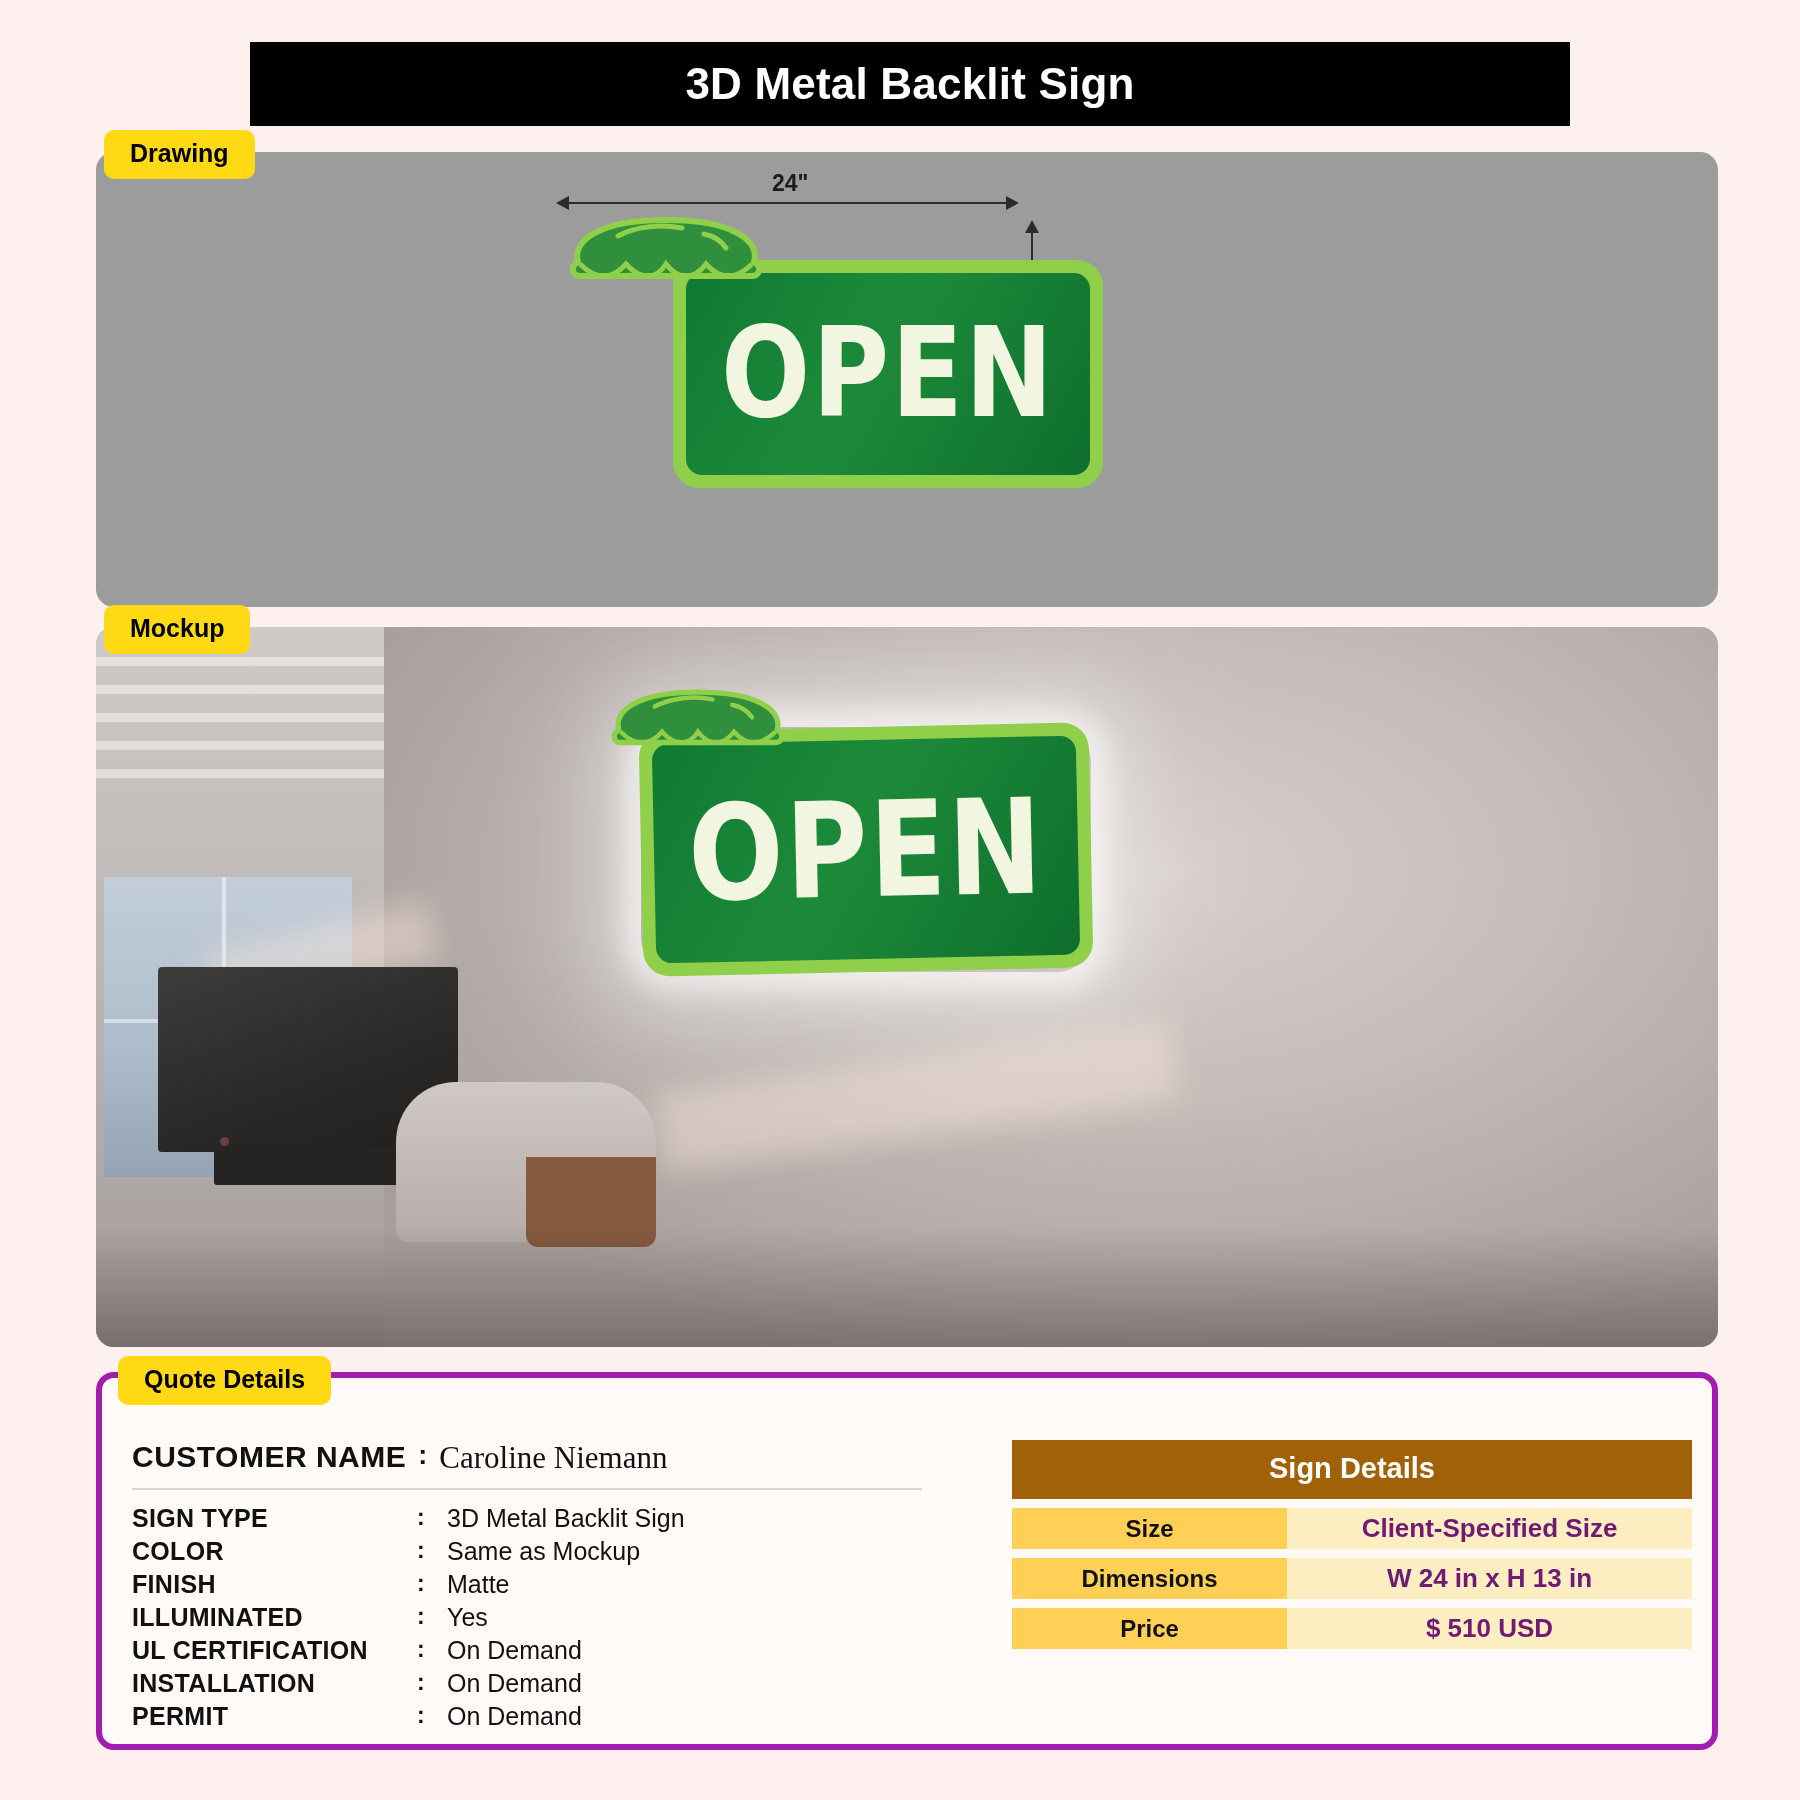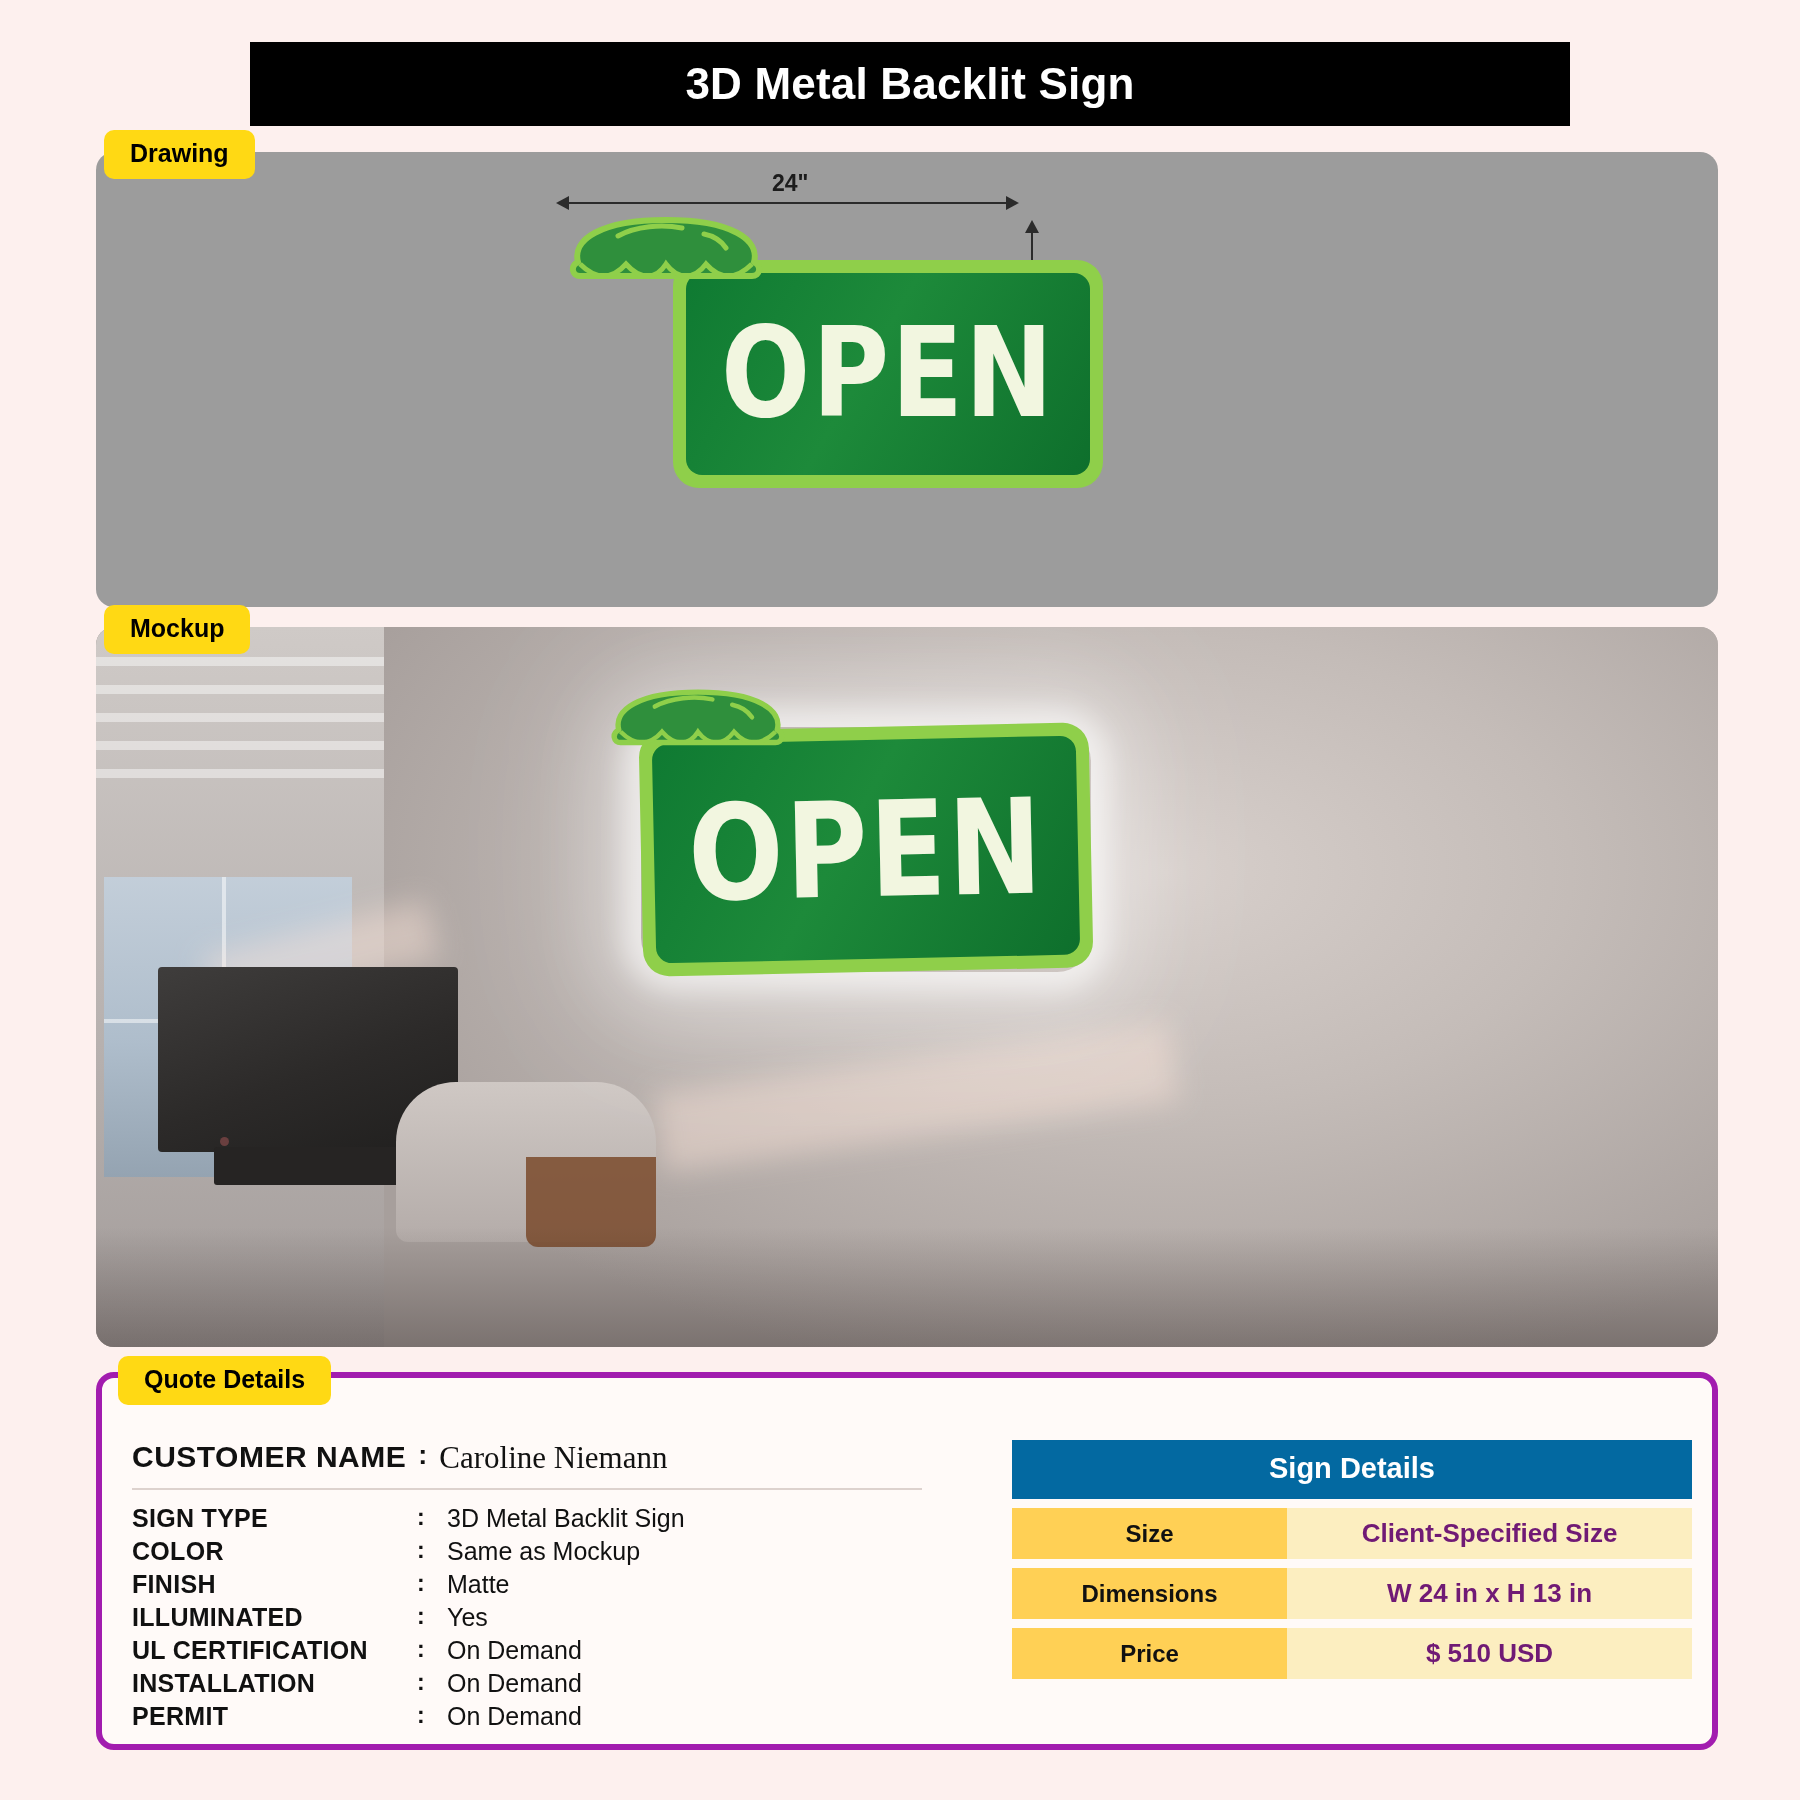--- a/index.html
+++ b/index.html
@@ -325,31 +325,31 @@
     color: #111;
   }
 
   .quote-right {
     position: absolute;
     left: 910px;
     top: 62px;
     width: 680px;
   }
   .sd-header {
-    background: #0369a1;
+    background: #a16207;
     color: #fff;
     text-align: center;
     font-size: 29px;
     font-weight: bold;
     padding: 12px 0 14px 0;
   }
   .sd-row {
     display: flex;
     margin-top: 9px;
-    height: 51px;
+    height: 41px;
     border-radius: 11px;
   }
   .sd-key {
     width: 275px;
     background: #ffd055;
     color: #111;
     font-size: 24px;
     font-weight: bold;
     display: flex;
     align-items: center;

